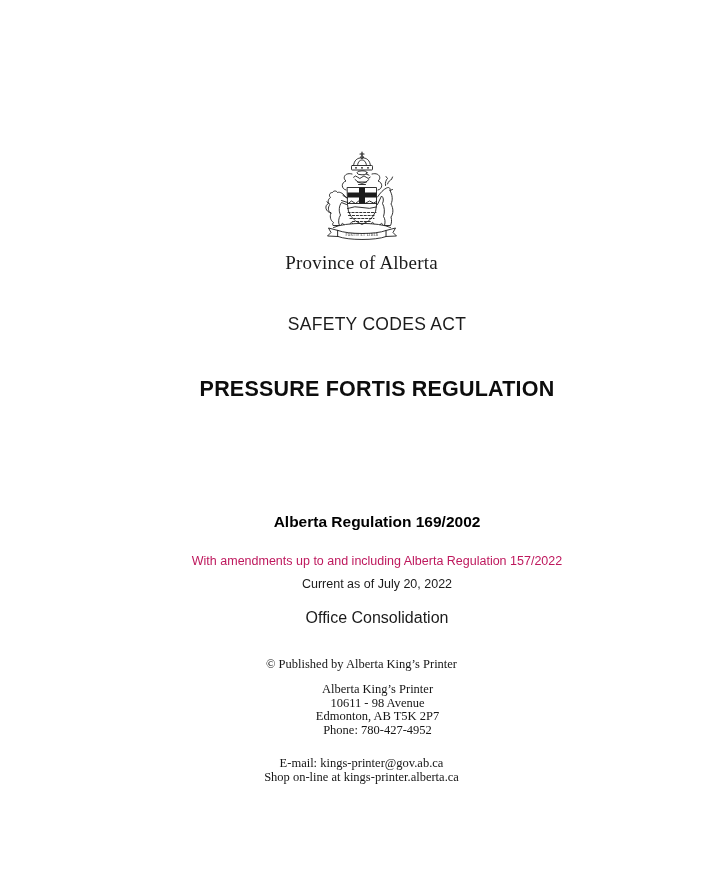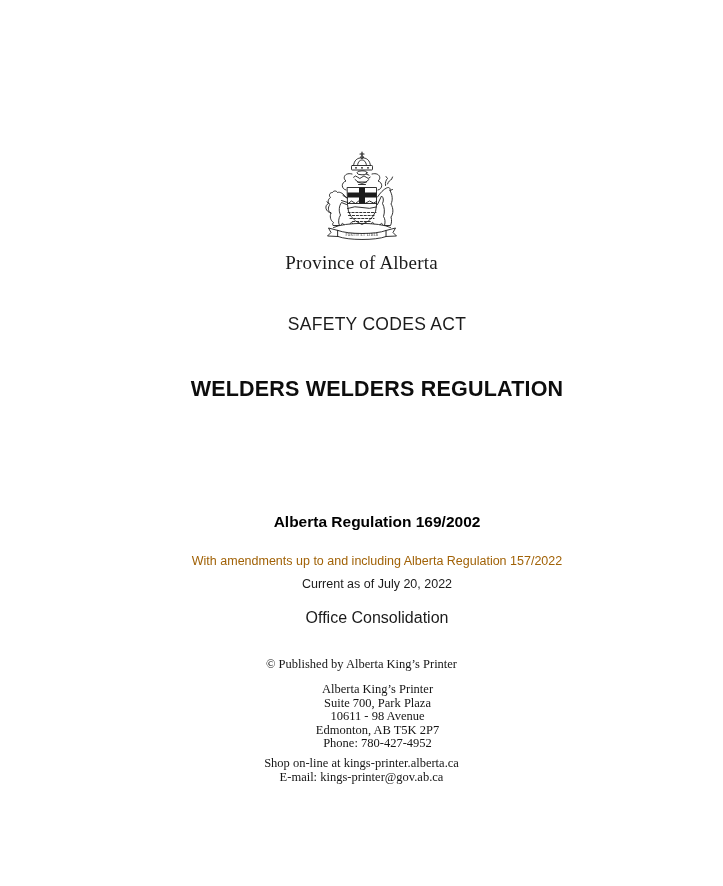--- a/index.html
+++ b/index.html
@@ -13,21 +13,21 @@
   .abs{position:absolute;left:0;right:0;text-align:center;}
   .sans{font-family:"Liberation Sans","DejaVu Sans",sans-serif;padding-left:31px;}
   .serif{font-family:"Liberation Serif","DejaVu Serif",serif;}
 
   .arms{position:absolute;top:151px;left:50%;margin-left:-45px;}
 
   .province{top:250px;font-size:19px;line-height:26px;letter-spacing:0.2px;color:#1b1b1b;}
   .act{top:311px;font-size:17.5px;line-height:26px;letter-spacing:0.3px;color:#1b1b1b;}
   .reg-title{top:374px;font-size:21.5px;line-height:30px;font-weight:bold;letter-spacing:0.2px;color:#0d0d0d;}
   .reg-num{top:509px;font-size:15.5px;line-height:26px;font-weight:bold;color:#000000;}
-  .amend{top:551px;font-size:12.5px;line-height:20px;color:#a16207;}
+  .amend{top:551px;font-size:12.5px;line-height:20px;color:#be185d;}
   .current{top:574px;font-size:12.5px;line-height:20px;color:#1b1b1b;}
   .office{top:606px;font-size:16px;line-height:24px;color:#1b1b1b;}
   .copyright{top:654px;font-size:12.5px;line-height:20px;color:#151515;text-align:center;}
   .address{top:683px;font-size:12.5px;line-height:13.6px;color:#151515;padding-left:32px;}
   .contact{top:757px;font-size:12.5px;line-height:13.6px;color:#151515;}
 </style>
 </head>
 <body>
 
 <div class="page">
@@ -94,38 +94,37 @@
         <path d="M21,79.5 C31,83.5 59,83.5 69,79.5 L69,85.5 C59,89.5 31,89.5 21,85.5 Z" fill="#ffffff"></path>
         <text x="45" y="85" text-anchor="middle" font-size="3.4" letter-spacing="0.4" fill="#1c1c1c" stroke="none" font-family="Liberation Serif, DejaVu Serif, serif">FORTIS ET LIBER</text>
       </g>
     </g>
   </svg>
 
   <div class="abs serif province">Province of Alberta</div>
 
   <div class="abs sans act">SAFETY CODES ACT</div>
 
-  <div class="abs sans reg-title">WELDERS WELDERS REGULATION</div>
+  <div class="abs sans reg-title">PRESSURE FORTIS REGULATION</div>
 
   <div class="abs sans reg-num">Alberta Regulation 169/2002</div>
 
   <div class="abs sans amend">With amendments up to and including Alberta Regulation 157/2022</div>
 
   <div class="abs sans current">Current as of July 20, 2022</div>
 
   <div class="abs sans office">Office Consolidation</div>
 
   <div class="abs serif copyright">© Published by Alberta King’s Printer</div>
 
   <div class="abs serif address">
     <div>Alberta King’s Printer</div>
-    <div>Suite 700, Park Plaza</div>
     <div>10611 - 98 Avenue</div>
     <div>Edmonton, AB T5K 2P7</div>
     <div>Phone: 780-427-4952</div>
   </div>
 
   <div class="abs serif contact">
+    <div>E-mail: kings-printer@gov.ab.ca</div>
     <div>Shop on-line at kings-printer.alberta.ca</div>
-    <div>E-mail: kings-printer@gov.ab.ca</div>
   </div>
 
 </div>
 
 </body></html>

